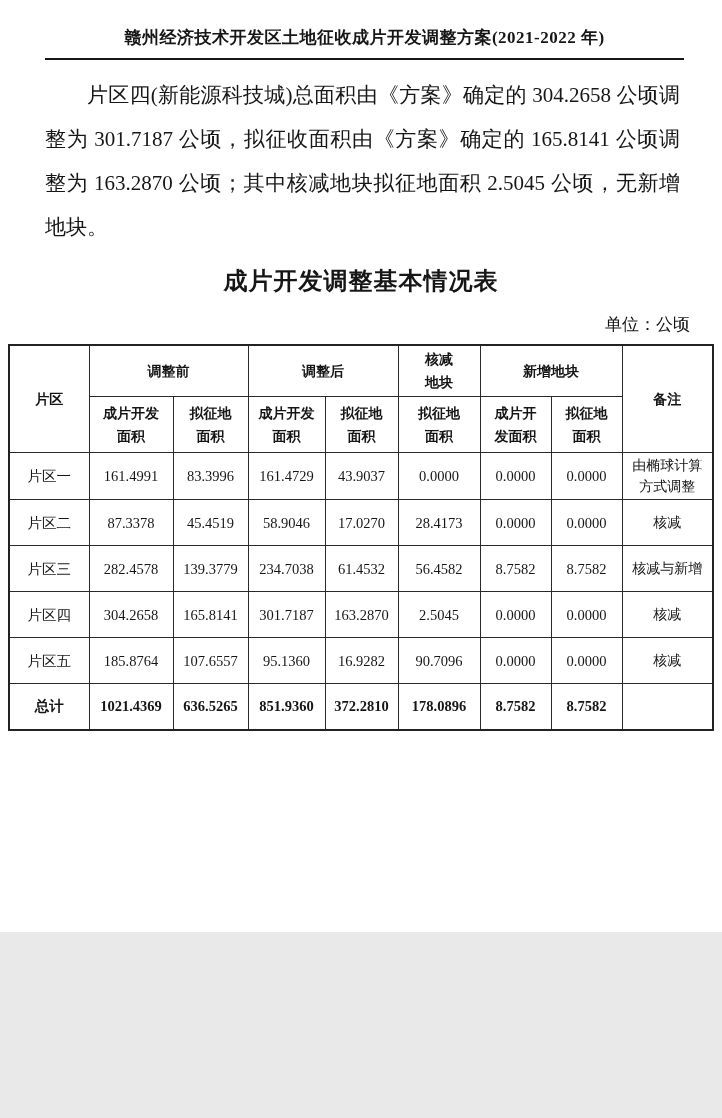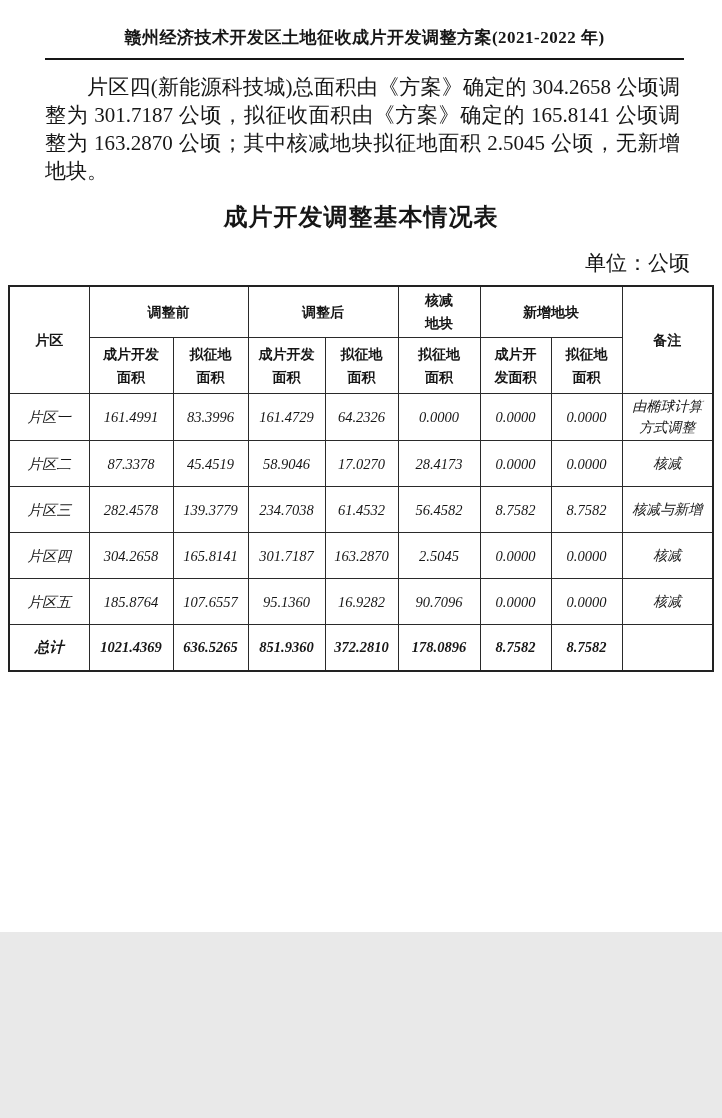--- a/index.html
+++ b/index.html
@@ -24,55 +24,55 @@
   .doc-title {
     margin: 0;
     font-size: 17px;
     font-weight: bold;
     letter-spacing: 0.5px;
   }
   .body-text { margin: 13px 42px 0 45px; }
   .para {
     margin: 0;
     font-size: 21px;
-    line-height: 28px;
+    line-height: 44px;
     text-align: justify;
     text-indent: 2em;
   }
   .table-title {
     margin: 16px 0 0 0;
     text-align: center;
     font-size: 24px;
     font-weight: bold;
     letter-spacing: 1px;
   }
   .unit-label {
     margin: 16px 32px 8px 0;
     text-align: right;
-    font-size: 21px;
+    font-size: 17px;
   }
   table.main {
     border-collapse: collapse;
     table-layout: fixed;
     margin: 0 auto;
     width: 704px;
     border: 2px solid #222222;
     font-size: 14.5px;
   }
   table.main th, table.main td {
     border: 1px solid #2a2a2a;
     text-align: center;
     vertical-align: middle;
     padding: 2px 3px;
     overflow: hidden;
   }
   thead th { font-weight: bold; font-size: 14px; line-height: 1.65; }
   tr.hrow1 { height: 50px; }
   tr.hrow2 { height: 56px; }
-  tbody tr { height: 46px; font-style: italic; }
+  tbody tr { height: 46px; }
   tbody td { font-size: 14.5px; line-height: 1.4; }
   .preline { white-space: pre-line; }
   .remark-cell { font-size: 14px; line-height: 1.5; }
   tr.total-row td { font-weight: bold; }
 </style>
 </head>
 <body>
 
 <div class="page">
 
@@ -125,21 +125,21 @@
         <th class="preline">拟征地
 面积</th>
       </tr>
     </thead>
     <tbody>
       <tr>
         <td>片区一</td>
         <td>161.4991</td>
         <td>83.3996</td>
         <td>161.4729</td>
-        <td>64.2326</td>
+        <td>43.9037</td>
         <td>0.0000</td>
         <td>0.0000</td>
         <td>0.0000</td>
         <td class="remark-cell">由椭球计算方式调整</td>
       </tr>
       <tr>
         <td>片区二</td>
         <td>87.3378</td>
         <td>45.4519</td>
         <td>58.9046</td>

